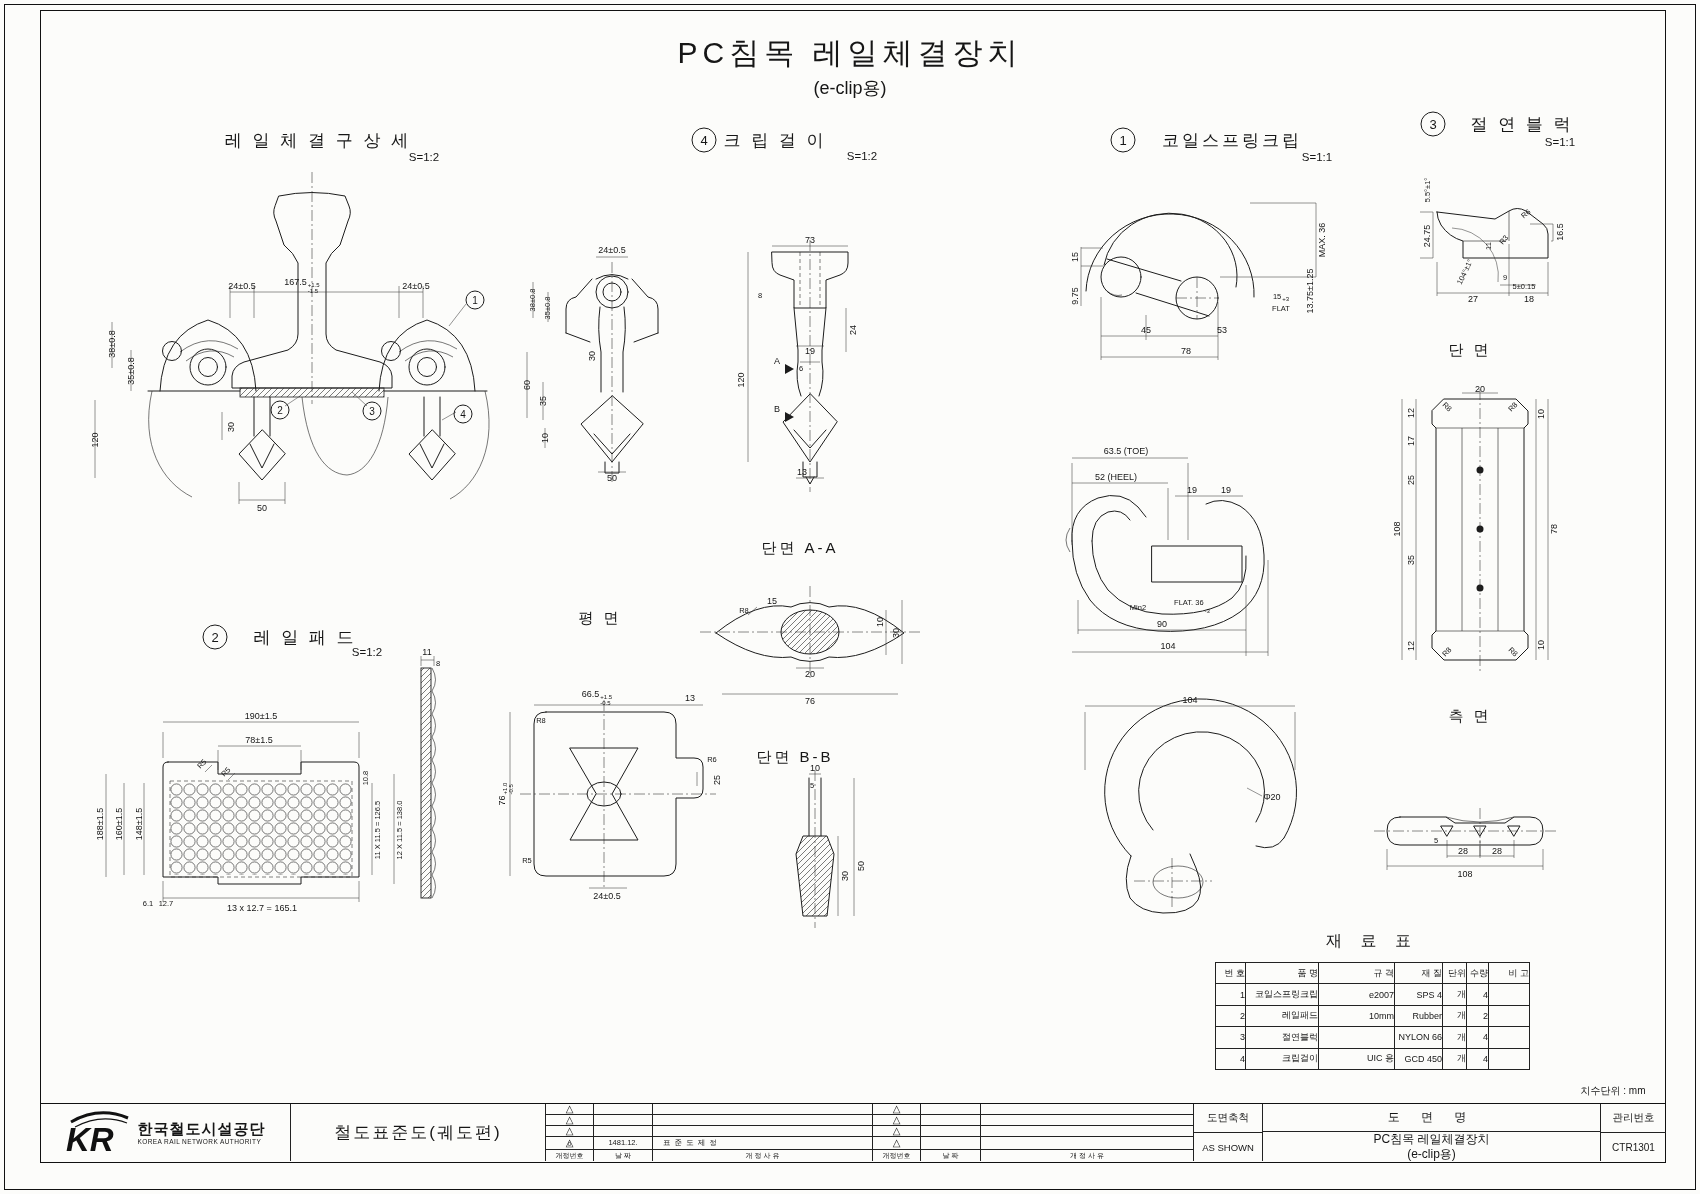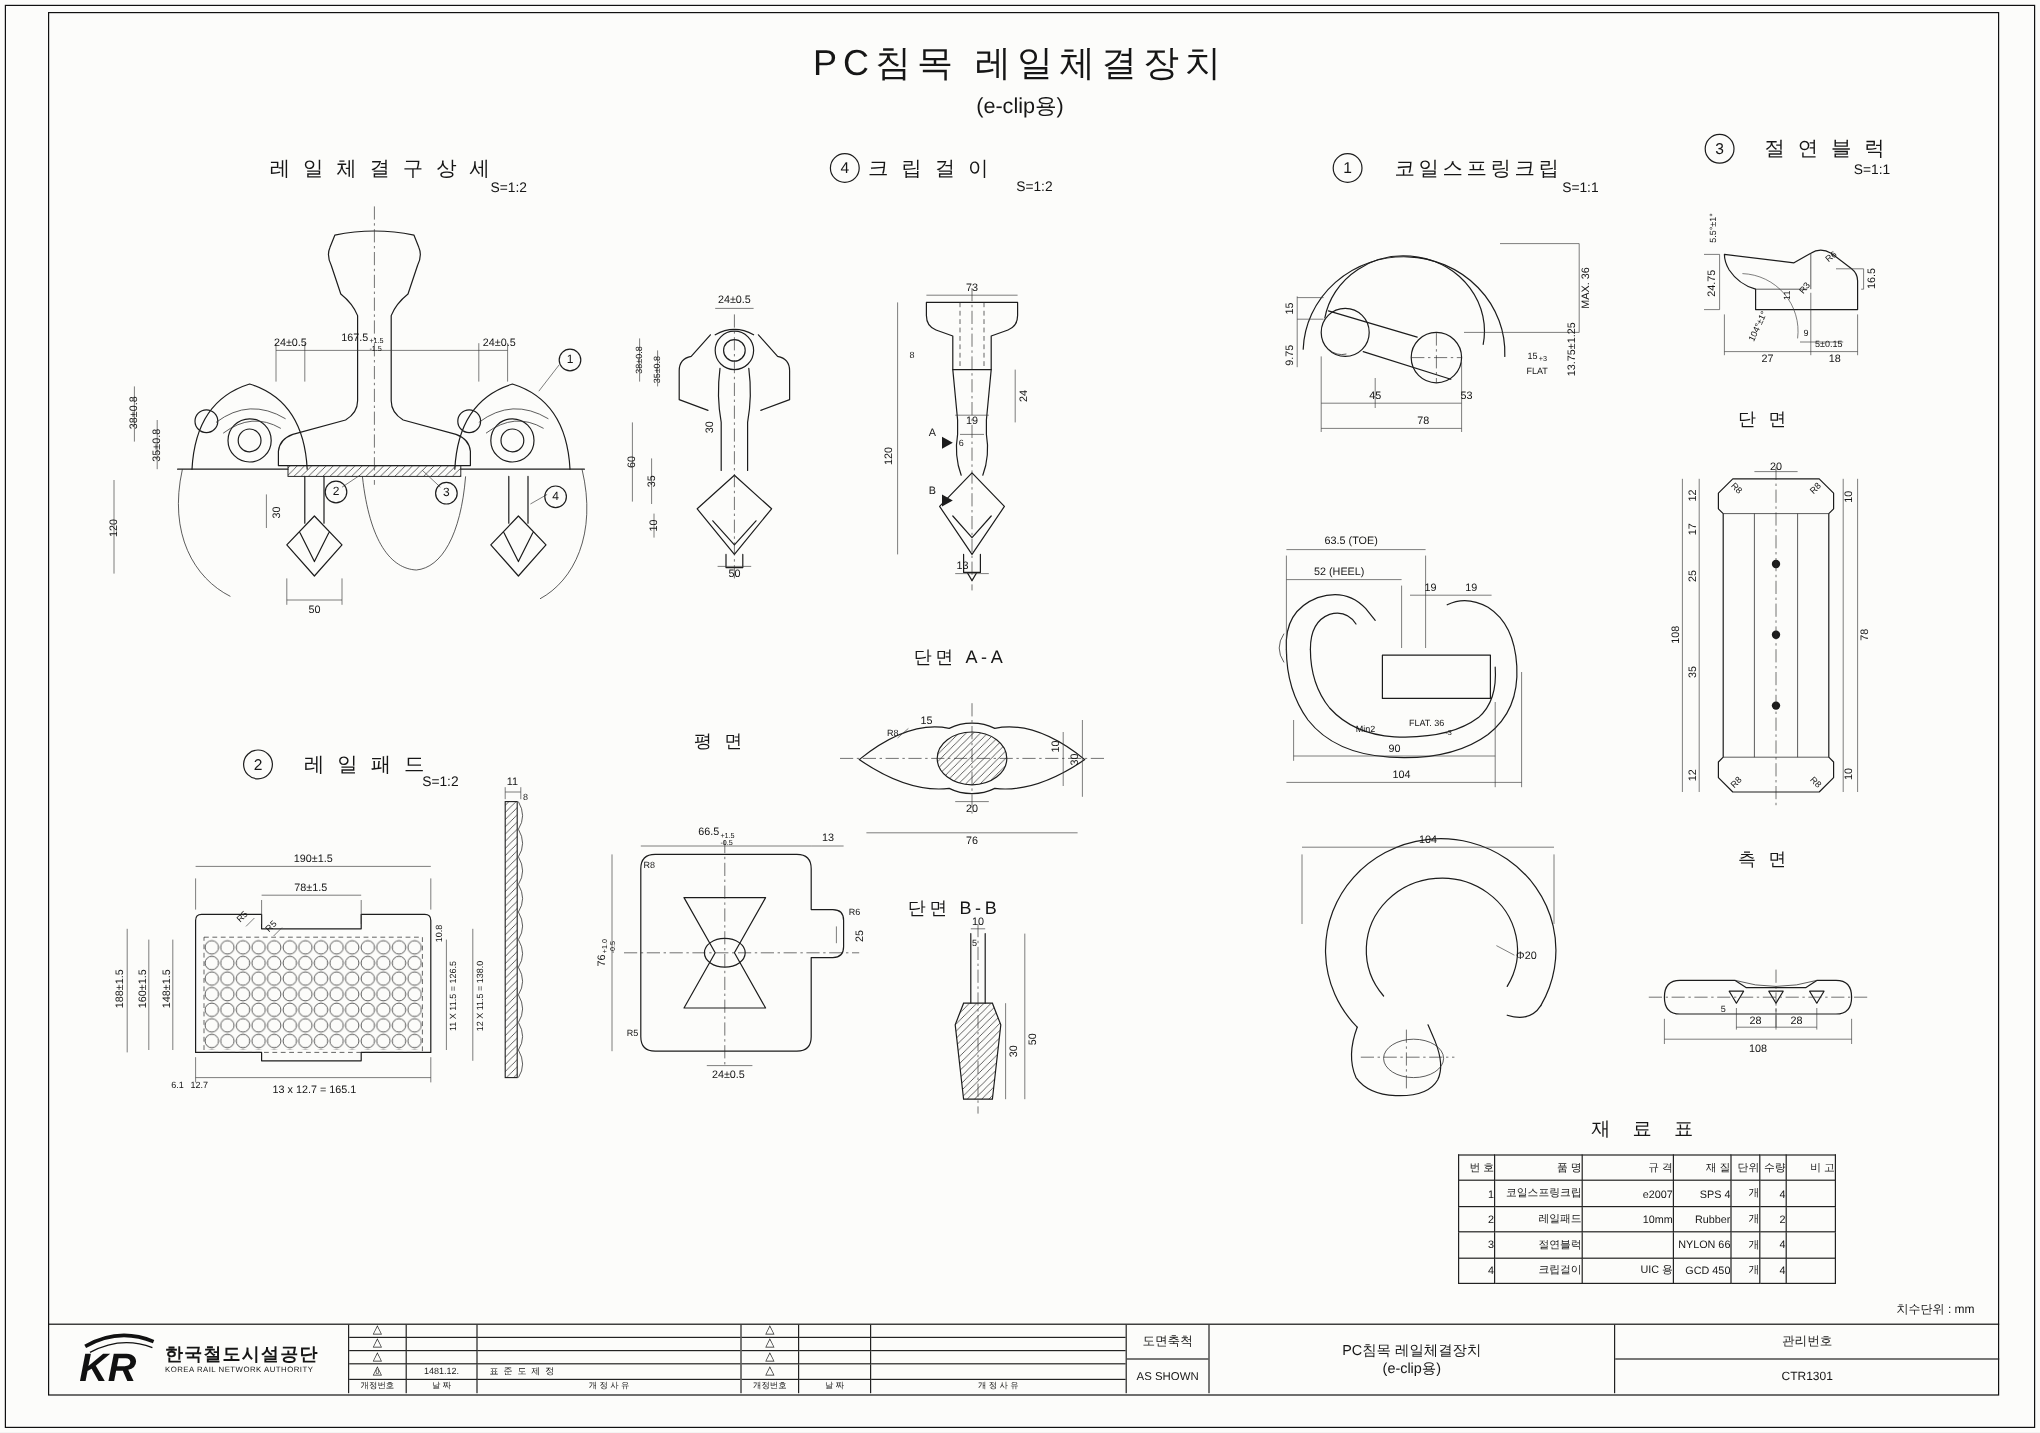--- a/index.html
+++ b/index.html
@@ -450,20 +450,21 @@
       <svg width="66" height="46" viewBox="0 0 66 46">
         <path d="M6,12 Q34,-4 63,8" stroke="#111" stroke-width="3" fill="none"></path>
         <path d="M10,17 Q36,3 62,13" stroke="#111" stroke-width="1.2" fill="none"></path>
         <text x="1" y="41" font-family="Liberation Sans, sans-serif" font-size="33" font-weight="bold" font-style="italic" fill="#111">KR</text>
       </svg>
       <div>
         <span class="org">한국철도시설공단</span>
         <span class="org-en">KOREA RAIL NETWORK AUTHORITY</span>
       </div>
     </div>
+    <div class="tb-doc">철도표준도(궤도편)</div>
     <div class="tb-rev">
       <div class="rv-grid">
         <span class="rv-c">
             <span class="tri">△</span>
           </span>
           <span class="rv-c"></span>
           <span class="rv-c"></span>
         <span class="rv-c">
             <span class="tri">△</span>
           </span>
@@ -509,20 +510,21 @@
         <span class="rv-c">개정번호</span>
           <span class="rv-c">날  짜</span>
           <span class="rv-c">개 정 사 유</span>
       </div>
     </div>
     <div class="tb-scale">
       <div class="top">도면축척</div>
       <div class="bot">AS SHOWN</div>
     </div>
     <div class="tb-name">
+      <div class="top">도   면   명</div>
       <div class="bot">
         <span>PC침목  레일체결장치</span>
         <span>(e-clip용)</span>
       </div>
     </div>
     <div class="tb-mgmt">
       <div class="top">관리번호</div>
       <div class="bot">CTR1301</div>
     </div>
   </div>

